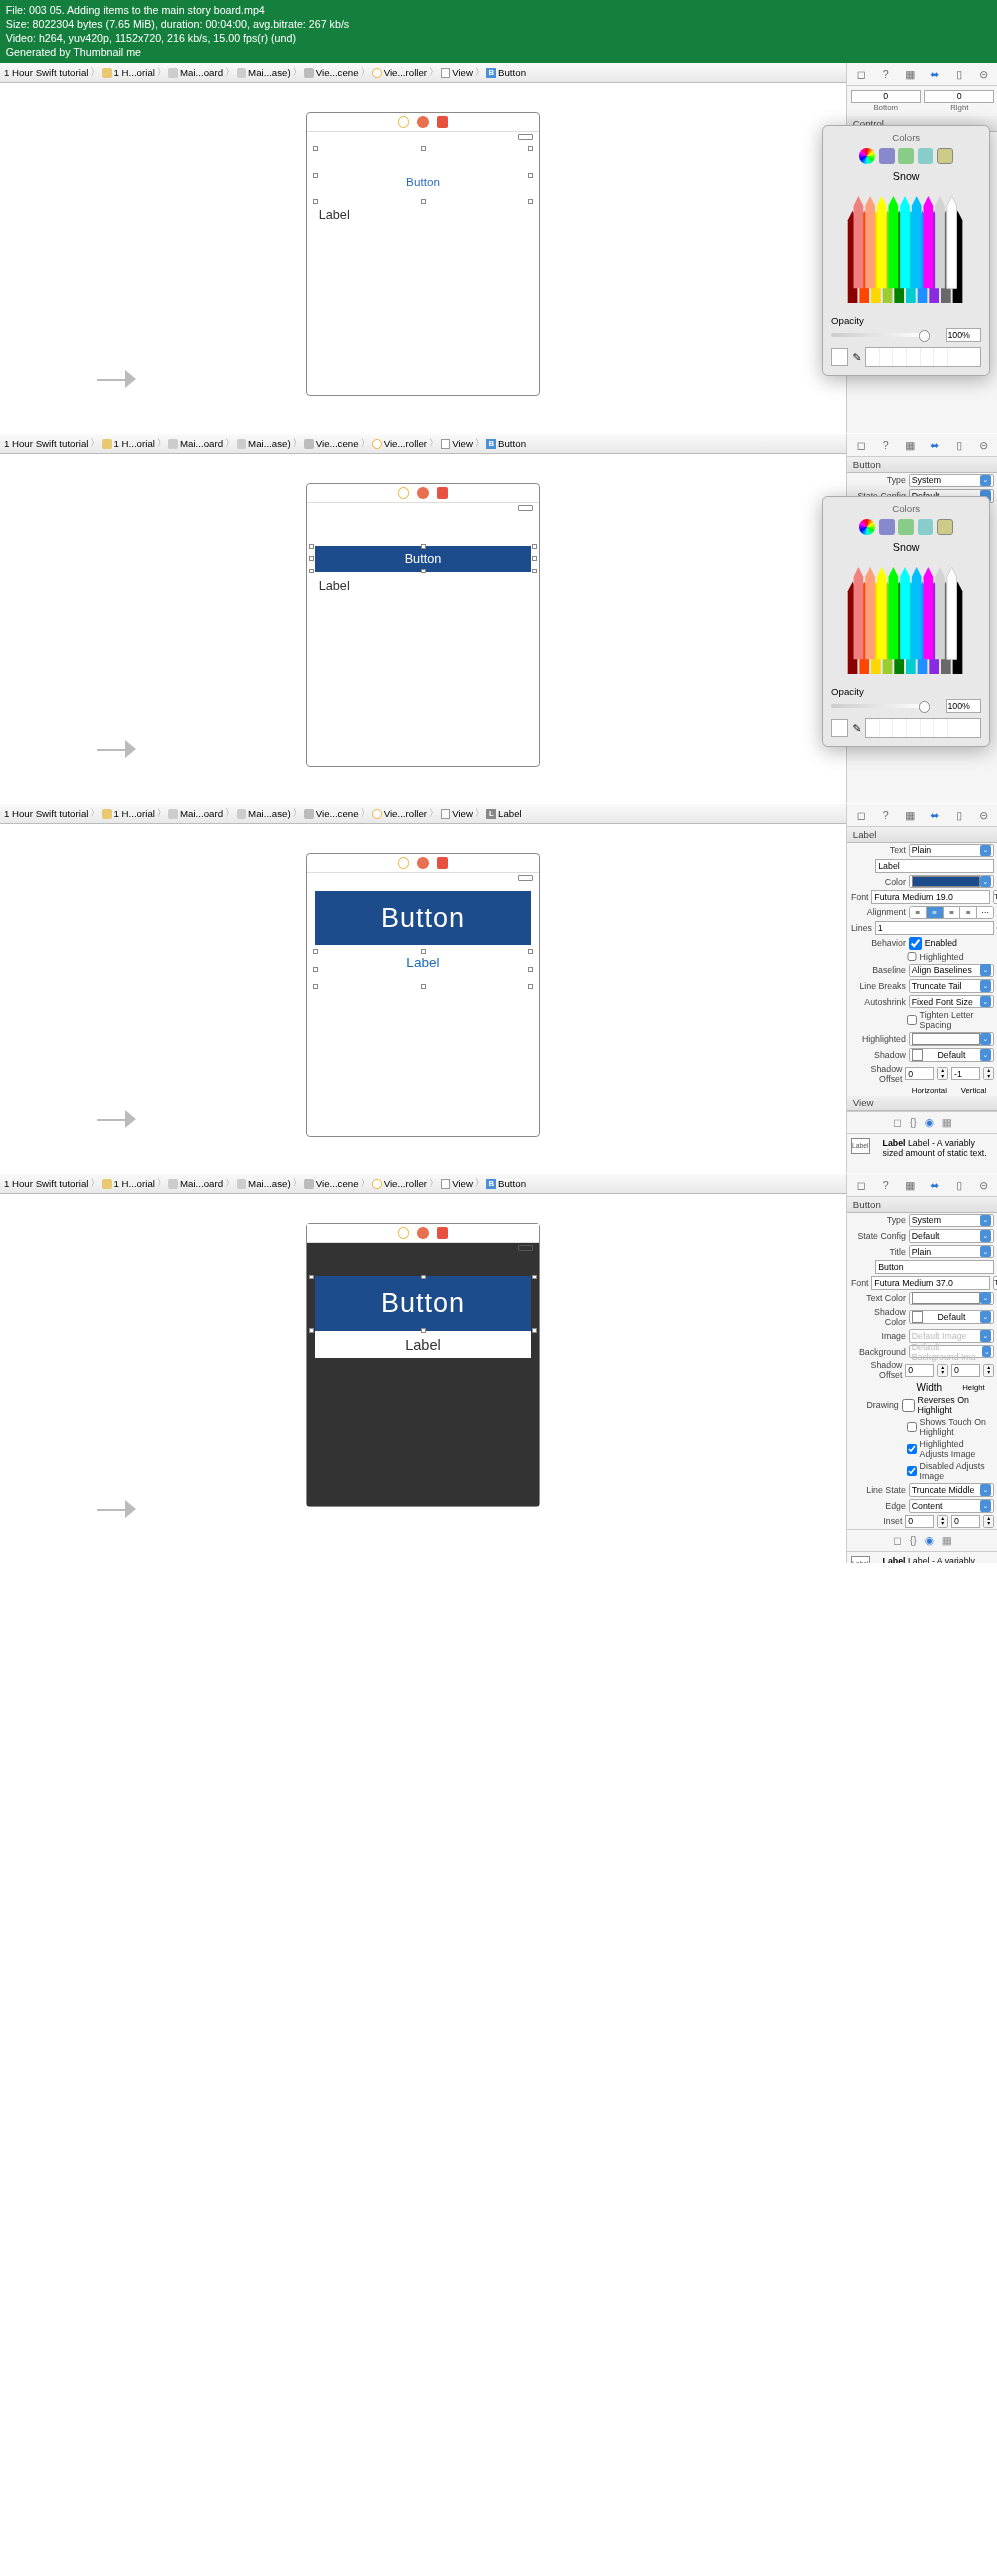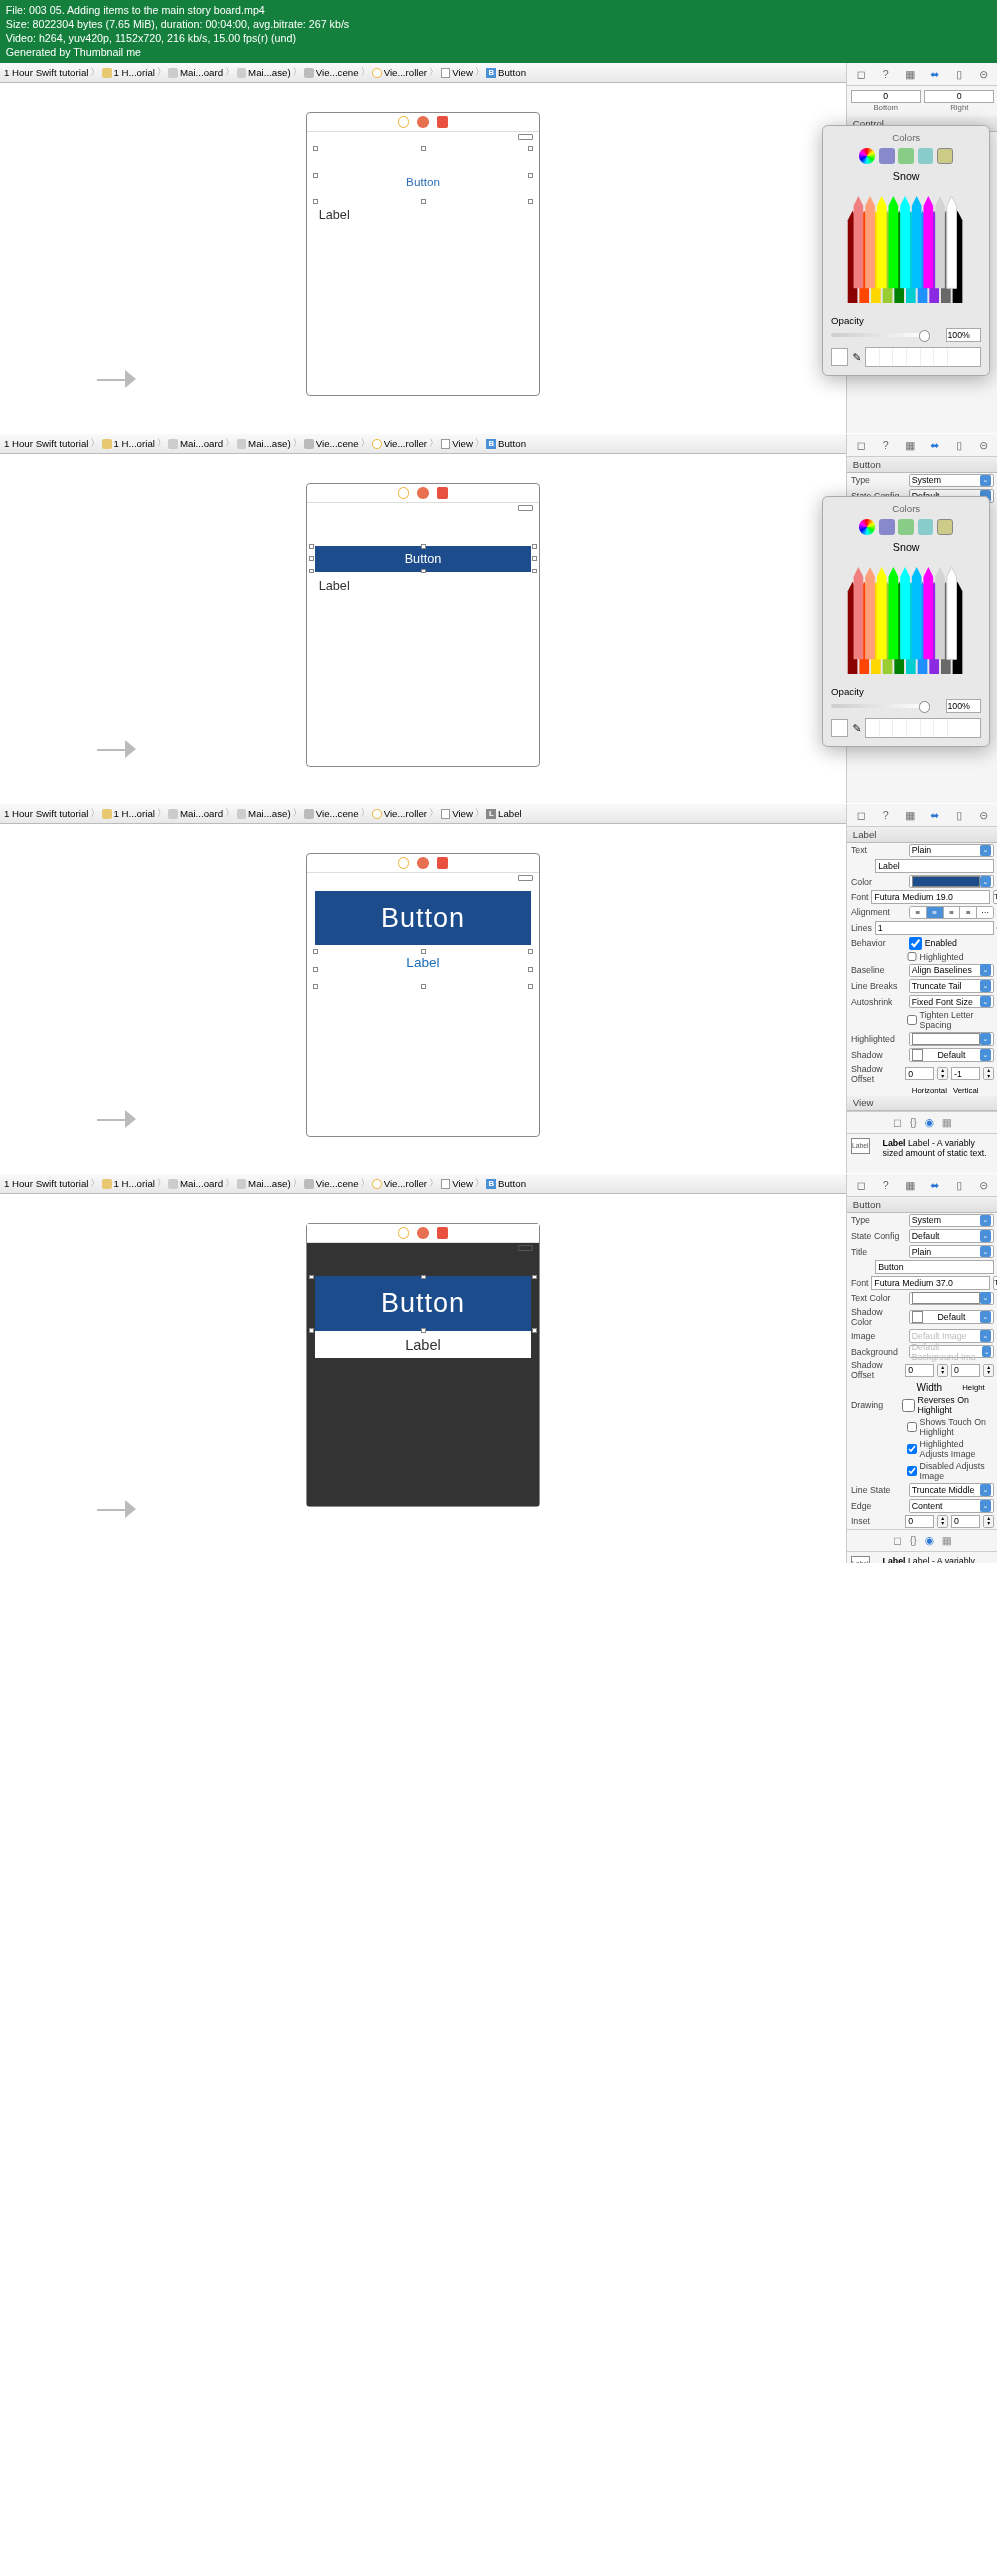--- a/index.html
+++ b/index.html
@@ -40,21 +40,21 @@
 .lbl-txt { color: #333; font-size: 12.7px; padding: 3.9px 7.8px; }
 .lbl-txt-blue { color: #1c6cb8; text-align: center; font-size: 13.6px; padding: 5.8px; font-family: Futura, sans-serif; }
 .lbl-white { background: #fff; color: #333; text-align: center; padding: 5.8px; margin: 0 3.9px; font-size: 14.6px; font-family: Futura, sans-serif; }
 .device-dark { background: #333; }
 .device-dark .device-body { background: #333; }
 .insp-toolbar { display: flex; justify-content: space-around; padding: 3.9px 1.9px; border-bottom: 1px solid #ccc; }
 .insp-toolbar span { width: 13.6px; height: 13.6px; display: flex; align-items: center; justify-content: center; color: #666; font-size: 10.7px; cursor: pointer; }
 .insp-toolbar .active { color: #2c78d8; }
 .insp-header { background: linear-gradient(#f0f0f0,#e0e0e0); border-bottom: 1px solid #bbb; padding: 1.9px 5.8px; font-size: 9.7px; color: #444; }
 .insp-row { display: flex; align-items: center; padding: 1px 3.9px; gap: 2.9px; font-size: 8.8px; }
-.insp-row label { width: 55px; color: #444; font-size: 8.8px; }
+.insp-row label { width: 55px; text-align: right; color: #444; font-size: 8.8px; }
 .insp-row input[type=text], .insp-row select, .insp-row .combo { flex: 1; font-size: 8.8px; height: 13.6px; border: 1px solid #aaa; background: #fff; padding: 0 1.9px; }
 .insp-row .combo { display: flex; align-items: center; justify-content: space-between; border-radius: 1.9px; }
 .insp-row .arrow-blue { width: 11.7px; height: 11.7px; background: #4a90d9; border-radius: 1.9px; color: #fff; font-size: 6.8px; display: flex; align-items: center; justify-content: center; }
 .insp-row .colorwell { width: 49px; height: 11.7px; border: 1px solid #888; }
 .color-popup { position: absolute; right: 7.8px; width: 168px; background: #e8e8e8; border: 1px solid #aaa; border-radius: 5.8px; box-shadow: 0 3.9px 19.5px rgba(0,0,0,0.3); z-index: 10; padding: 3.9px; }
 .cp-title { text-align: center; font-size: 9.7px; color: #666; padding: 1.9px; }
 .cp-tabs { display: flex; justify-content: center; gap: 3.9px; padding: 2.9px; }
 .cp-tabs span { width: 15.6px; height: 15.6px; border-radius: 2.9px; display: block; }
 .cp-name { text-align: center; font-size: 10.7px; padding: 3.9px; }
 .cp-crayons { height: 127px; display:flex; align-items:center; justify-content:center; }
@@ -563,21 +563,21 @@
         </div>
         <input type="text" style="width: 29px;" value="-1">
         <div class="stepper">
           <span>▴</span>
           <span>▾</span>
         </div>
       </div>
     <div class="insp-row">
         <label></label>
         <span style="flex:1;font-size:7.8px;text-align:center;">Horizontal</span>
-        <span style="flex:1;font-size:7.8px;text-align:left;">Vertical</span>
+        <span style="flex:1;font-size:7.8px;text-align:center;">Vertical</span>
       </div>
     <div class="insp-header">View</div>
     <div class="lib-toolbar">
         <span>◻</span>
         <span>{}</span>
         <span class="active">◉</span>
         <span>▦</span>
       </div>
     <div class="lib-bottom">
       <div class="lib-icon">Label</div>

